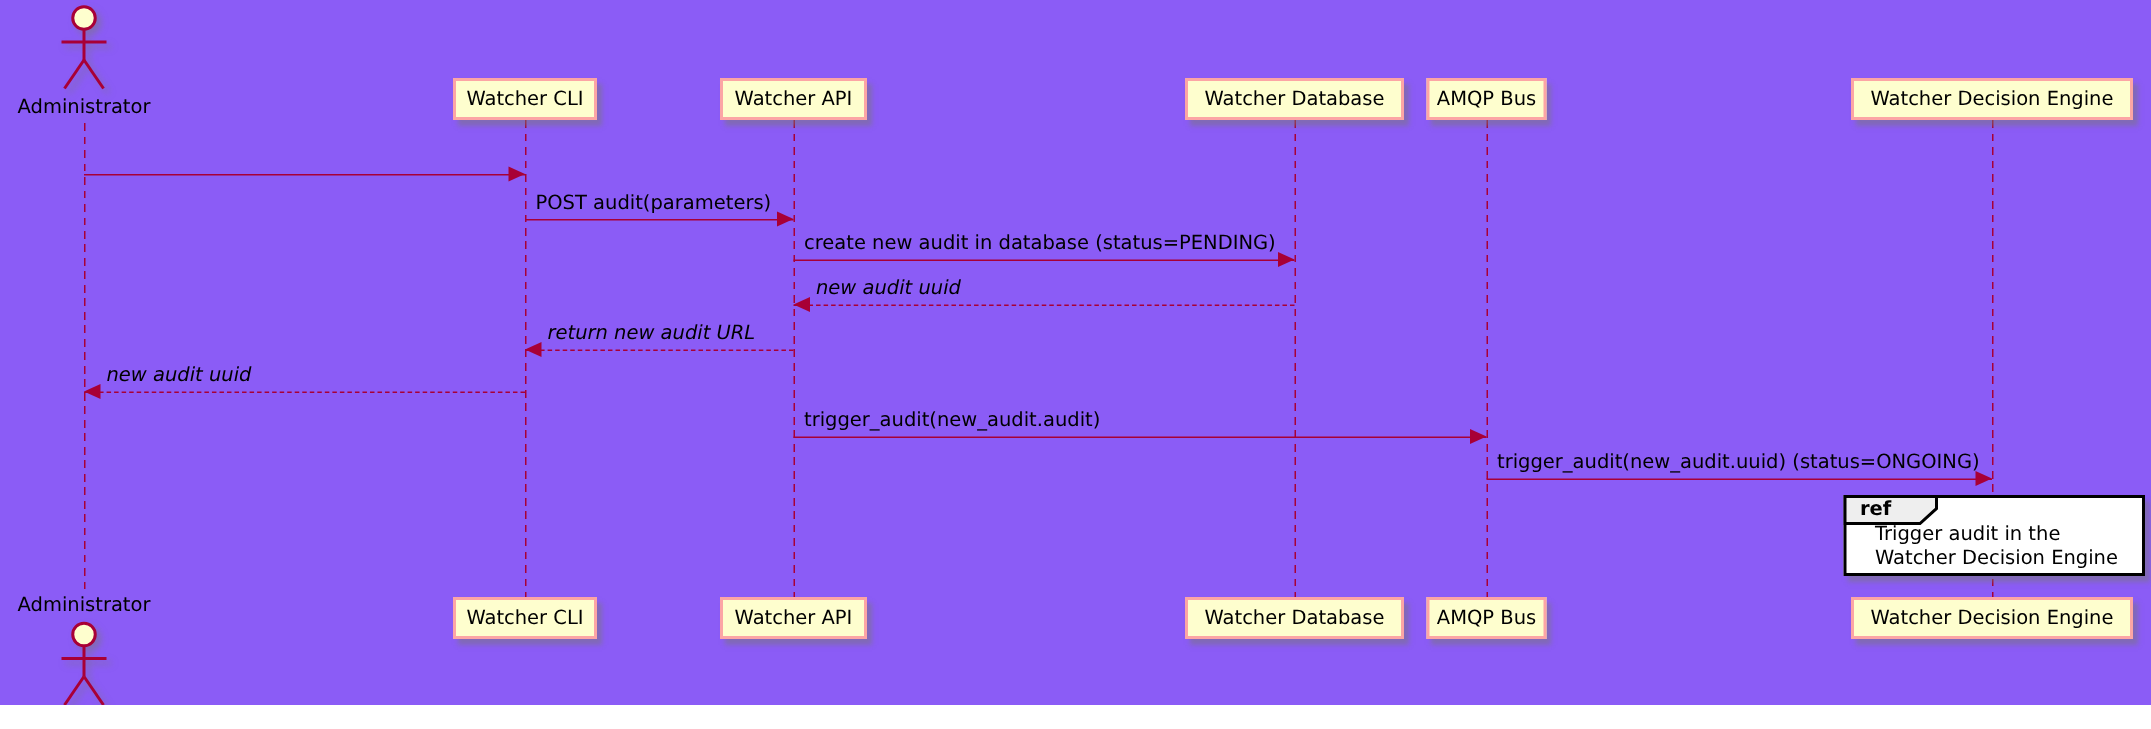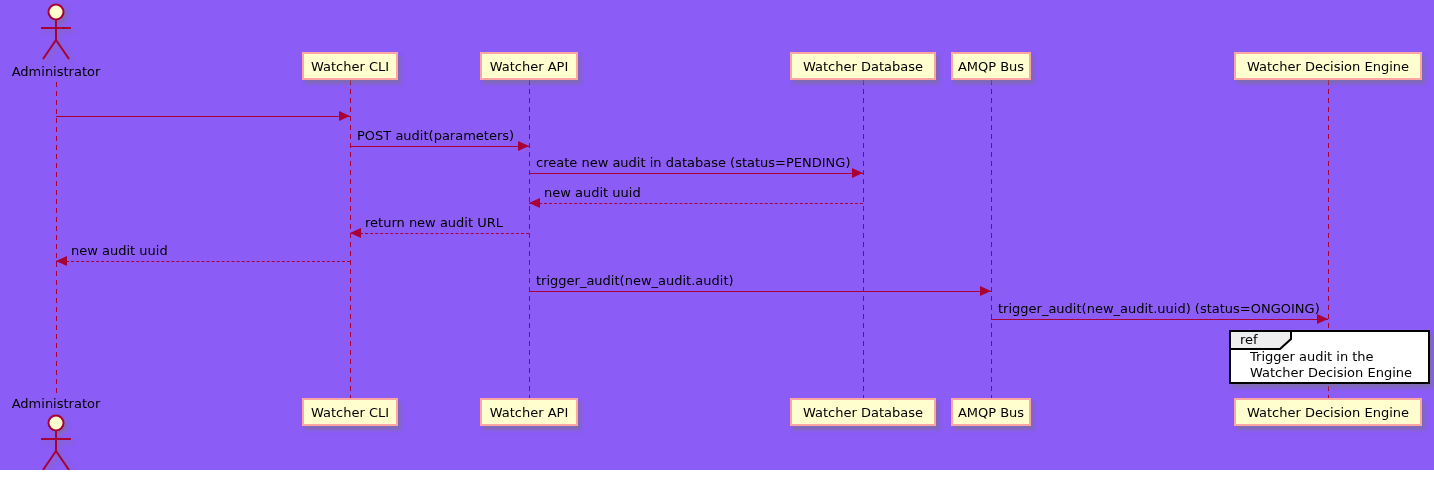--- a/index.html
+++ b/index.html
@@ -26,40 +26,40 @@
   }
   
   .actor{position:absolute;z-index:3;filter:drop-shadow(3px 3px 2px rgba(120,120,120,0.5));}
   .actor-label{
     position:absolute;width:96px;text-align:center;font-size:13px;
     white-space:nowrap;z-index:3;
   }
   
   .msg{position:absolute;height:18px;z-index:2;}
   .msg.solid{border-bottom:1px solid #A80036;}
-  .msg.dashed{border-bottom:1px dashed #A80036;}
+  .msg.dashed{border-bottom:1px dashed #A80036;font-style:italic;}
   .mlabel{
     position:absolute;left:7px;bottom:3px;
     font-size:13px;line-height:14px;white-space:nowrap;
   }
   .msg.dir-left .mlabel{left:15px;}
   .ah{position:absolute;width:0;height:0;bottom:-5px;
       border-top:5px solid transparent;border-bottom:5px solid transparent;}
   .ah-r{right:0;border-left:11px solid #A80036;}
   .ah-l{left:0;border-right:11px solid #A80036;}
   
   .refbox{
     position:absolute;box-sizing:border-box;
     background:#ffffff;border:2px solid #000000;z-index:5;
     box-shadow:3px 4px 3px rgba(120,120,120,0.5);
   }
   .reftab-shape{position:absolute;left:-2px;top:-2px;}
   .reftab-label{
     position:absolute;left:9px;top:0px;
-    font-weight:normal;font-size:13px;line-height:16px;z-index:6;
+    font-weight:bold;font-size:13px;line-height:16px;z-index:6;
   }
   .refbody{
     position:absolute;left:19px;top:17px;
     font-size:13px;line-height:15.5px;white-space:nowrap;
   }
 </style>
 </head>
 <body>
 
 <div id="canvas">

